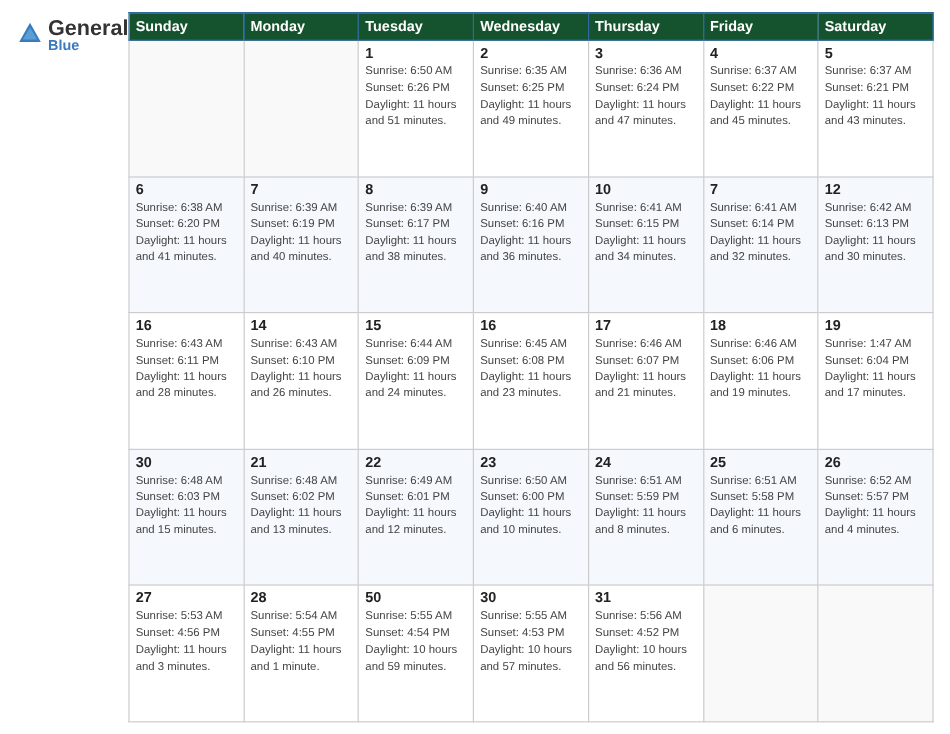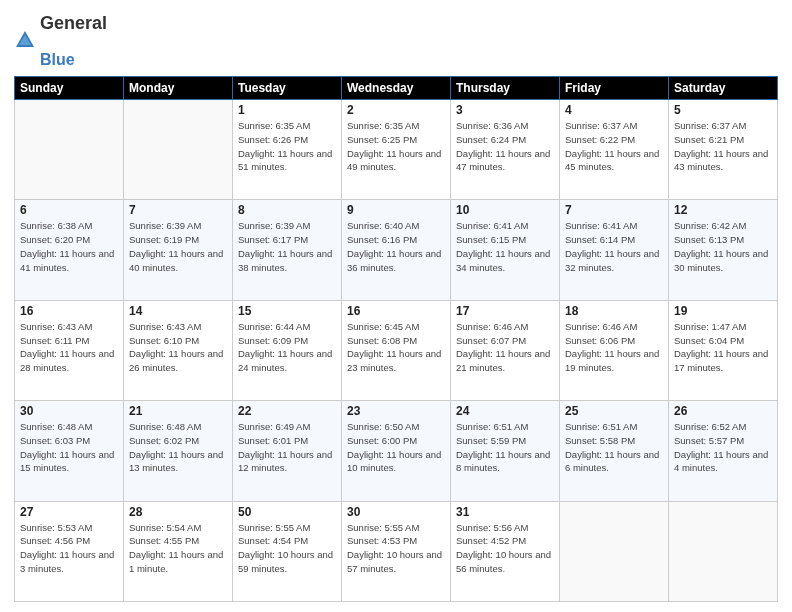--- a/index.html
+++ b/index.html
@@ -8,21 +8,20 @@
       background: #fff;
       width: 792px;
       height: 612px;
       overflow: hidden;
     }
     .page {
       width: 792px;
       height: 612px;
       padding: 10px 14px 10px 14px;
       display: flex;
-      flex-direction: column;
     }
     .header {
       display: flex;
       justify-content: space-between;
       align-items: flex-start;
       margin-bottom: 8px;
     }
     .logo {
       display: flex;
       align-items: center;
@@ -32,24 +31,23 @@
       display: flex;
       flex-direction: column;
       line-height: 1;
     }
     .logo-general {
       font-size: 18px;
       font-weight: bold;
       color: #333;
     }
     .logo-blue {
-      font-size: 16px;
+      font-size: 12px;
       font-weight: bold;
       color: #3a7abf;
-      margin-top: 20px;
     }
     .logo-icon {
       width: 22px;
       height: 22px;
       margin-right: 4px;
       margin-top: -2px;
     }
     .title-area {
       text-align: right;
     }
@@ -62,21 +60,21 @@
       font-size: 16px;
       color: #555;
     }
     .calendar {
       flex: 1;
       border-collapse: collapse;
       width: 100%;
       table-layout: fixed;
     }
     .calendar thead tr th {
-      background: #000000;
+      background: #14532d;
       color: #fff;
       font-size: 12px;
       font-weight: bold;
       padding: 4px 5px;
       border: 1px solid #2e6aa0;
       text-align: left;
     }
     .calendar tbody tr td {
       border: 1px solid #ccc;
       vertical-align: top;
@@ -133,21 +131,21 @@
         <th>Friday</th>
         <th>Saturday</th>
       </tr>
     </thead>
     <tbody id="calendar-body">
     <tr>
           <td class="empty-cell"></td>
           <td class="empty-cell"></td>
           <td>
             <span class="day-num">1</span>
-            <div class="day-info">Sunrise: 6:35 AM
+            <div class="day-info">Sunrise: 6:50 AM
 Sunset: 6:26 PM
 Daylight: 11 hours
 and 51 minutes.</div>
           </td>
           <td>
             <span class="day-num">2</span>
             <div class="day-info">Sunrise: 6:35 AM
 Sunset: 6:25 PM
 Daylight: 11 hours
 and 49 minutes.</div>

